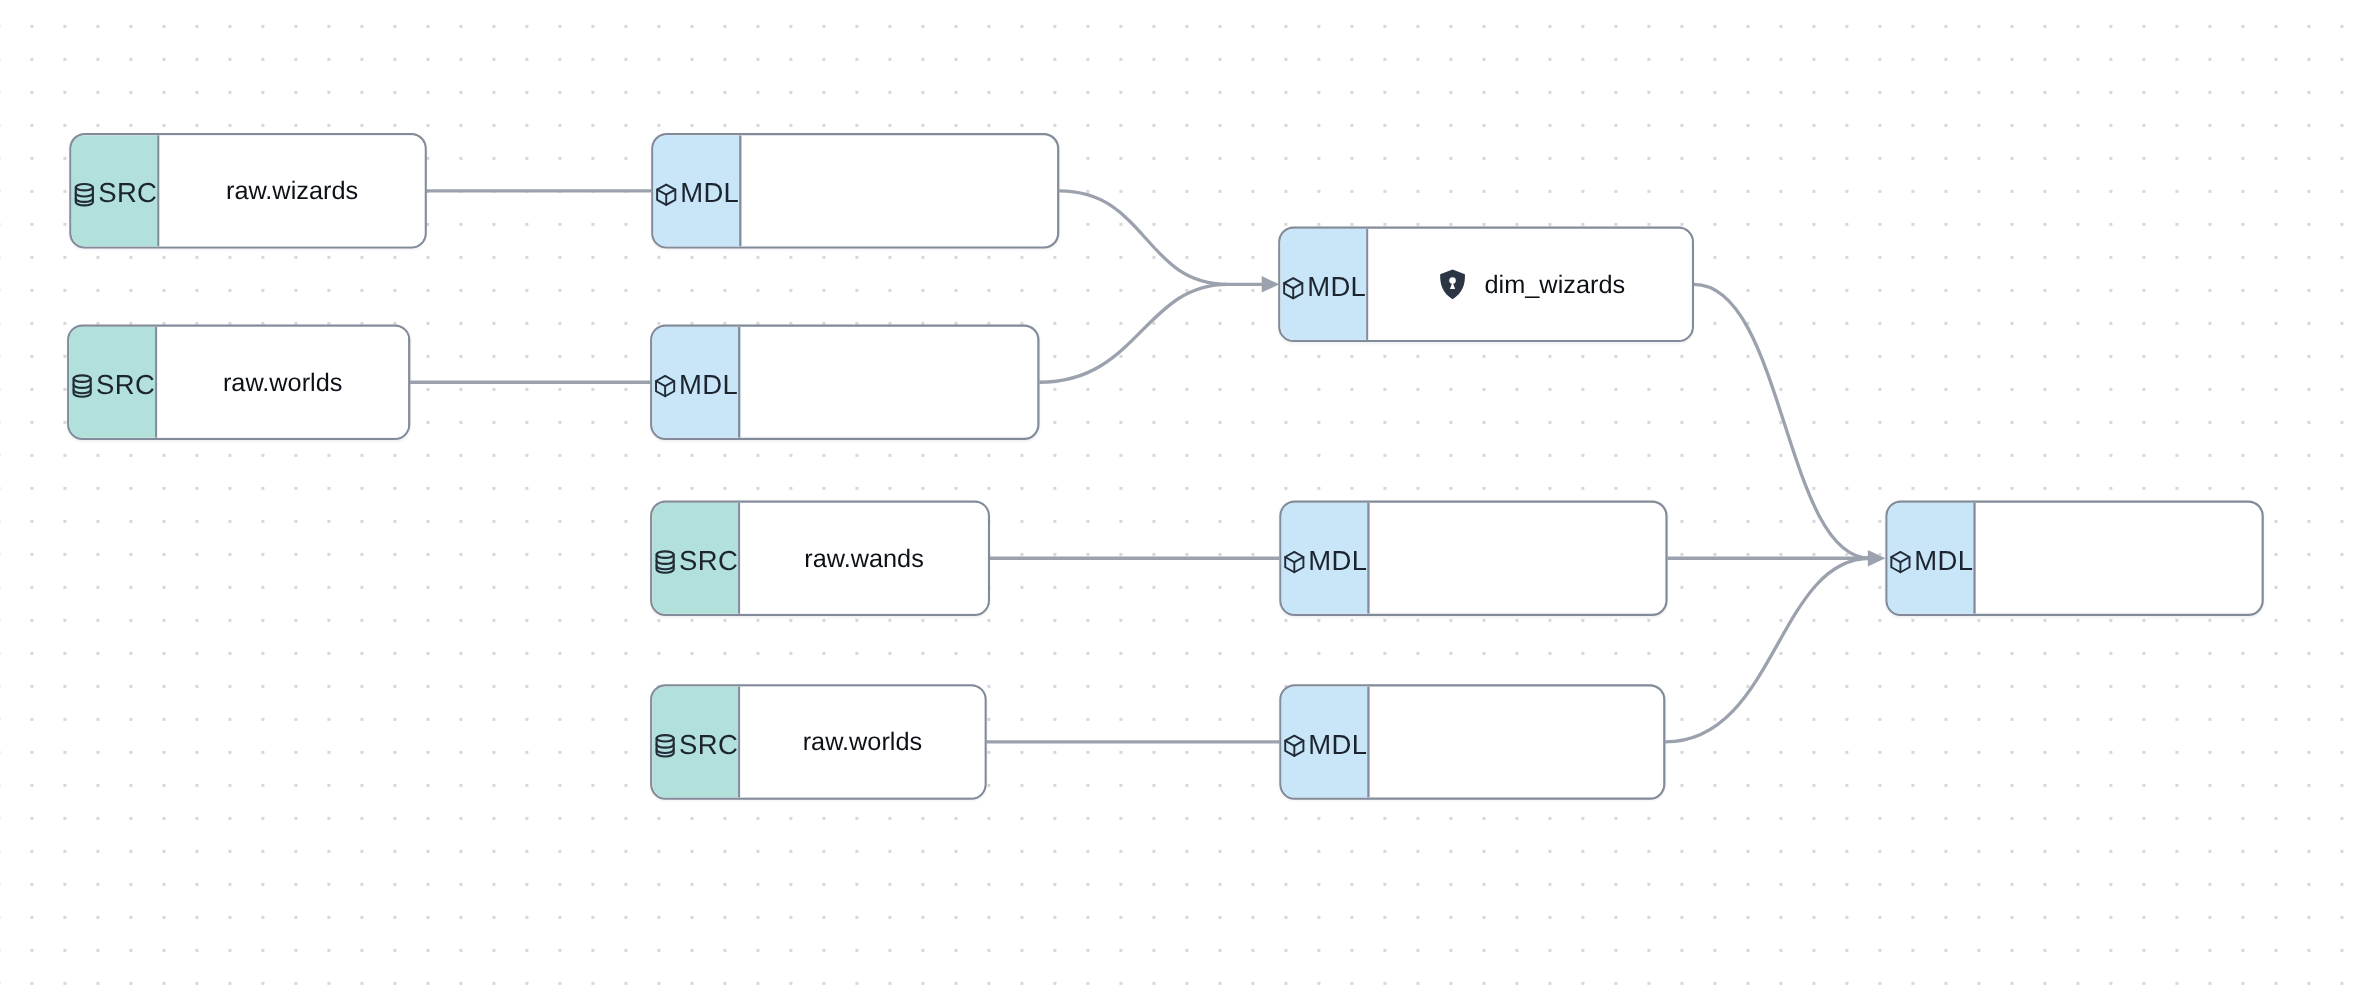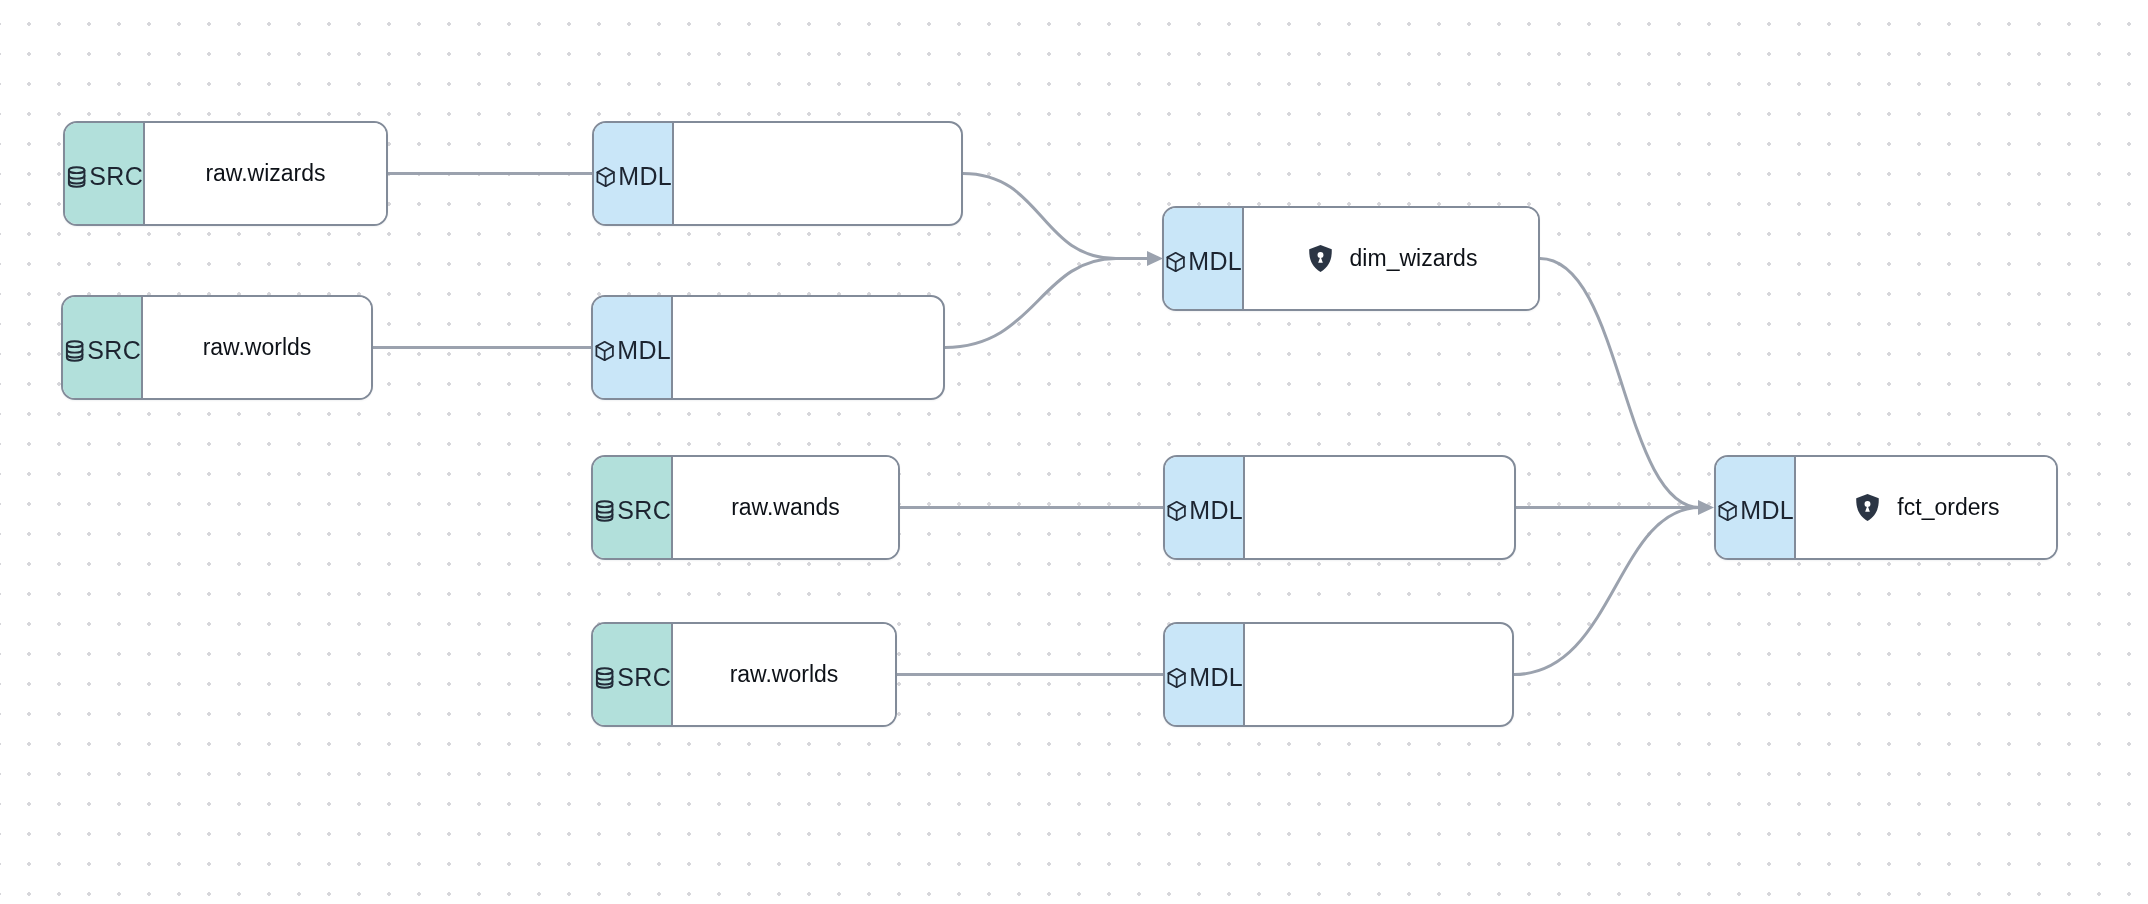--- a/index.html
+++ b/index.html
@@ -248,23 +248,15 @@
 
   <div class="node" style="left:1714px; top:455px; width:344px;">
     <div class="badge mdl">
       <svg class="cube-ic" viewBox="0 0 24 24" fill="none" stroke="currentColor" stroke-width="1.8" stroke-linecap="round" stroke-linejoin="round">
         <path d="M12 2.5 L20.5 7.2 V16.8 L12 21.5 L3.5 16.8 V7.2 Z"></path>
         <path d="M3.5 7.2 L12 12 L20.5 7.2"></path>
         <path d="M12 12 V21.5"></path>
       </svg>
       <span class="badge-label">MDL</span>
     </div>
-    <div class="node-body">
-      <svg class="shield-ic" viewBox="0 0 24 24">
-        <path class="shield-bg" d="M12 1.6 L20.7 4.9 C21 11.9 19 18.3 12 22.4 C5 18.3 3 11.9 3.3 4.9 Z"></path>
-        <circle class="kh" cx="12" cy="9.3" r="2.3"></circle>
-        <path class="kh" d="M12 10.2 L13.8 15.2 H10.2 Z"></path>
-      </svg>
-      <span class="node-label">fct_orders</span>
-    </div>
   </div>
 
 </div>
 
 </body></html>

